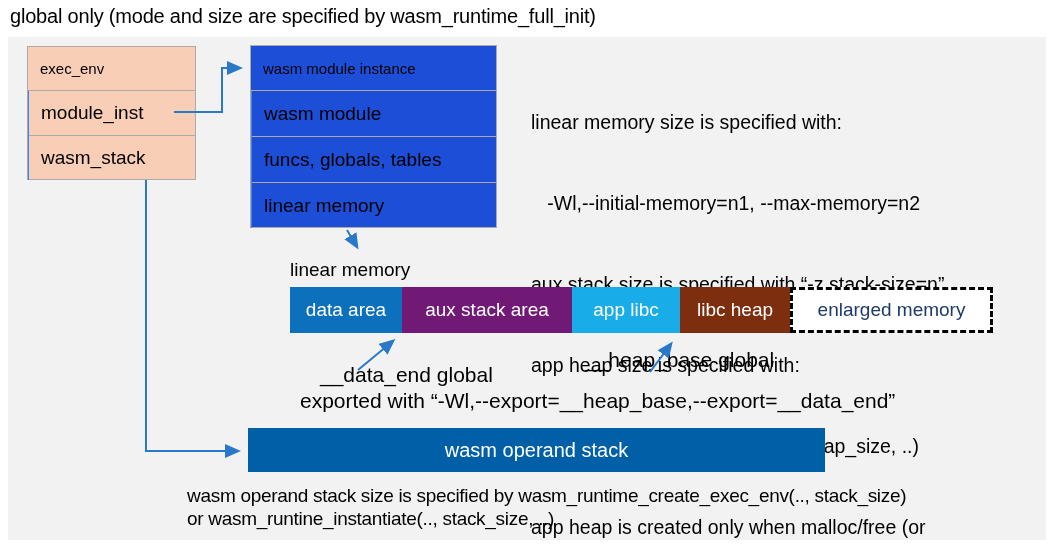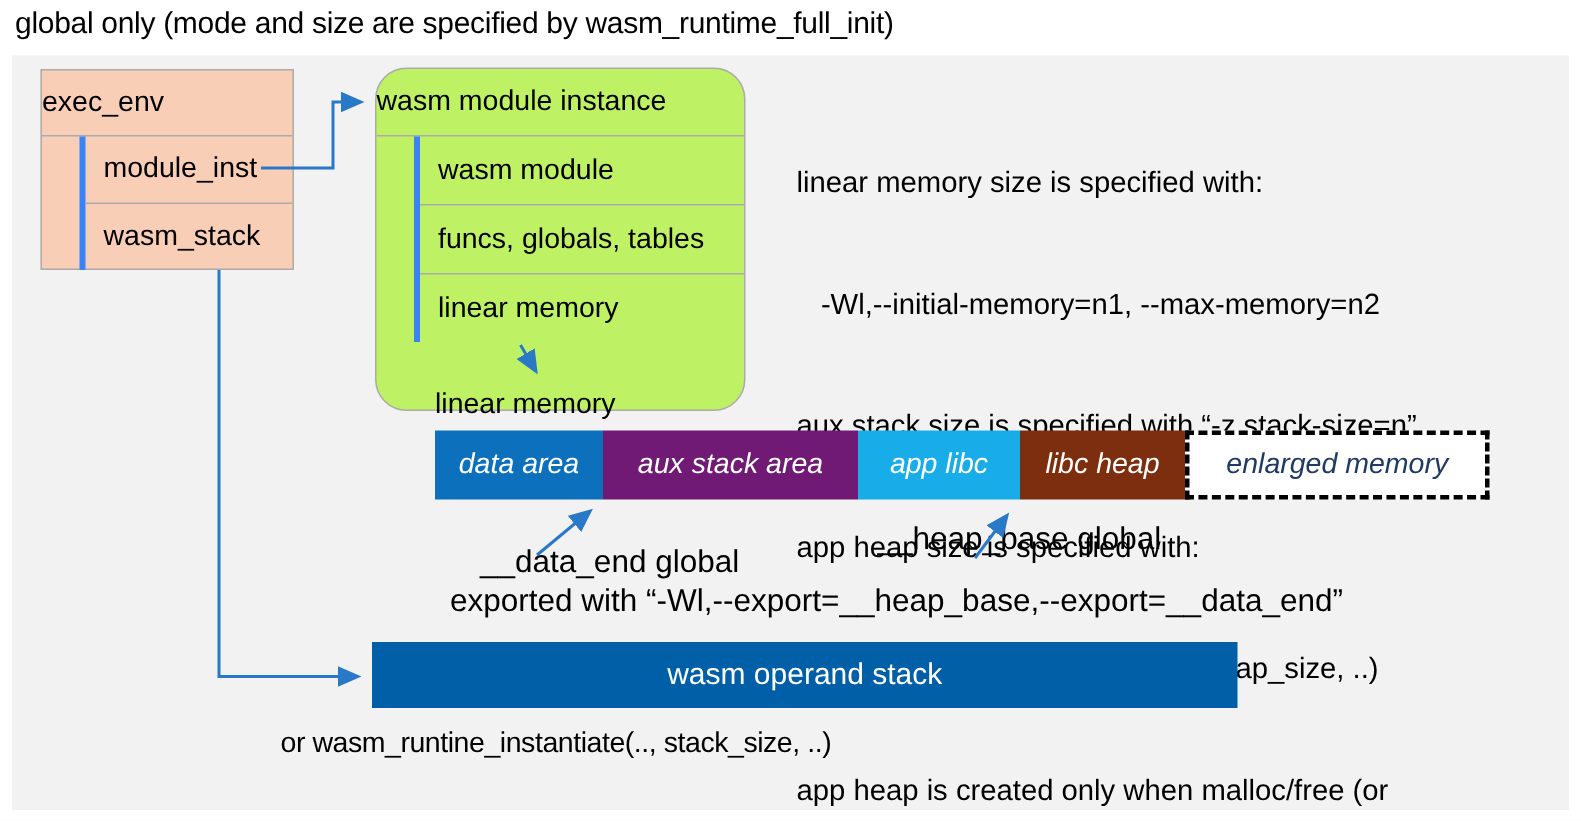--- a/index.html
+++ b/index.html
@@ -6,35 +6,35 @@
   .stage {
     position:relative; width:1054px; height:547px; overflow:hidden;
     background:#ffffff; color:#000;
     font-family:"Liberation Sans", sans-serif;
   }
   .title { position:absolute; left:10px; top:5px; font-size:20px; letter-spacing:-0.2px; }
   .panel { position:absolute; left:8px; top:37px; width:1038px; height:503px; background:#f2f2f2; }
 
   .tree-box { position:absolute; border:1px solid #ababab; box-sizing:border-box; z-index:1; }
   .exec-box { left:27px; top:46px; width:169px; height:134px; background:#f9ceb6; }
-  .inst-box { left:250px; top:45px; width:247px; height:229px; background:#bef264;border-radius:21px; }
-  .tree-header { display:flex; align-items:center; font-size:19px; border-bottom:1px solid #ababab; height:43px; }
+  .inst-box { left:250px; top:45px; width:247px; height:183px; background:#1d4ed8; }
+  .tree-header { display:flex; align-items:center; padding-left:12px; font-size:15px; border-bottom:1px solid #ababab; height:43px; }
   .inst-box .tree-header { height:44px; }
-  .tree-rows { margin-left:25px; border-left:4px solid #3b82f6; }
+  .tree-rows { border-left:1px solid #3b82f6; }
   .tree-row { height:44px; display:flex; align-items:center; padding-left:12px; font-size:19px; }
   .inst-box .tree-row { height:45px; }
   .tree-row + .tree-row { border-top:1px solid #ababab; }
 
   .notes { position:absolute; left:531px; top:55px; font-size:19.5px; line-height:27px; white-space:pre; z-index:1; }
 
   .lm-label { position:absolute; left:290px; top:259px; font-size:19px; z-index:1; }
 
   .bar { position:absolute; top:287px; height:46px; box-sizing:border-box; z-index:1;
          display:flex; align-items:center; justify-content:center;
-         color:#fff; font-size:19px;font-style:italic; }
+         color:#fff; font-size:19px; }
   .seg-data     { left:290px; width:112px; background:#0c70bd; }
   .seg-aux      { left:402px; width:170px; background:#701a75; }
   .seg-app      { left:572px; width:108px; background:#18ade8; }
   .seg-libc     { left:680px; width:110px; background:#7d2e0f; }
   .seg-enlarged { left:790px; width:203px; background:#ffffff; border:3px dashed #000; color:#1e3a67; }
 
   .ann { position:absolute; font-size:21px; z-index:1; }
   .ann-data-end  { left:320px; top:363px; }
   .ann-heap-base { left:585px; top:348px; }
   .ann-exported  { left:300px; top:389px; }
@@ -90,20 +90,21 @@
   <div class="bar seg-libc">libc heap</div>
   <div class="bar seg-enlarged">enlarged memory</div>
 
   <div class="ann ann-data-end">__data_end global</div>
   <div class="ann ann-heap-base">__heap_base global</div>
   <div class="ann ann-exported">exported with “-Wl,--export=__heap_base,--export=__data_end”</div>
 
   <div class="operand">wasm operand stack</div>
 
   <div class="footer">
+    <div>wasm operand stack size is specified by wasm_runtime_create_exec_env(.., stack_size)</div>
     <div>or wasm_runtine_instantiate(.., stack_size, ..)</div>
   </div>
 
   <svg class="arrows" width="1054" height="547" viewBox="0 0 1054 547">
     <defs>
       <marker id="ah" markerWidth="9" markerHeight="8" refX="6.5" refY="3.5" orient="auto">
         <path d="M0,0 L8,3.5 L0,7 Z" fill="#2979c8"></path>
       </marker>
     </defs>
 

